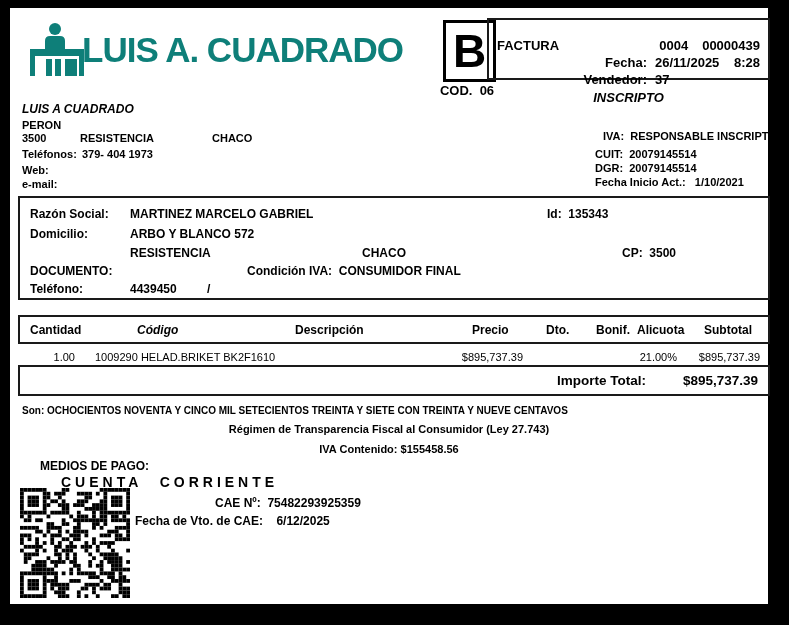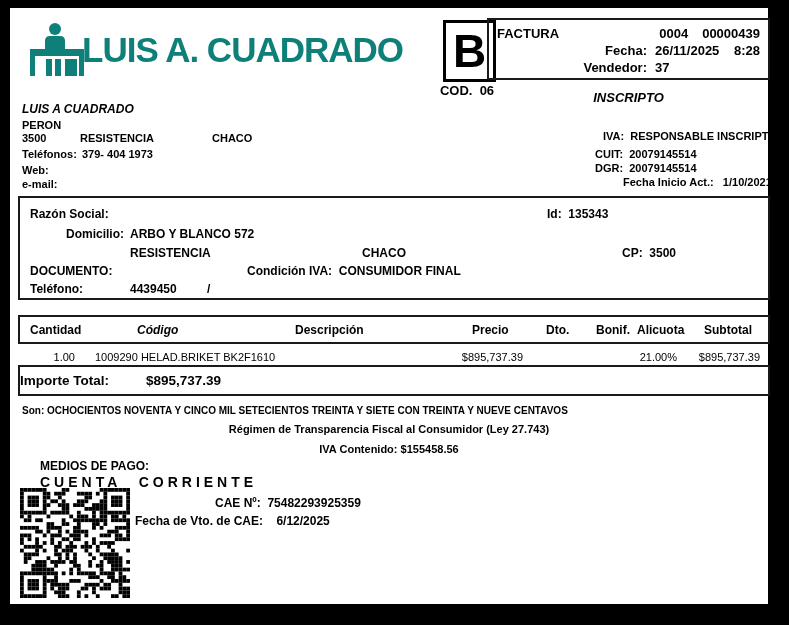--- a/index.html
+++ b/index.html
@@ -15,45 +15,45 @@
   .abs{position:absolute;}
   .teal{color:var(--teal);}
   
   .logo-text{font-size:35px;font-weight:bold;letter-spacing:-1px;white-space:nowrap;}
   .letter-box{
     width:47px;height:56px;border:3px solid #000;
     display:flex;align-items:center;justify-content:center;
     font-size:46px;font-weight:bold;line-height:1;
   }
   .cod-line{font-size:13px;font-weight:bold;white-space:nowrap;}
-  .fact-box{border:2px solid #1a1a1a;padding:5px 8px 4px 8px;box-sizing:border-box;}
+  .fact-box{border:2px solid #1a1a1a;padding:17px 8px 4px 8px;box-sizing:border-box;}
   .fact-line{display:flex;align-items:baseline;font-size:13px;font-weight:bold;line-height:17px;}
   .fact-lbl{width:150px;text-align:right;padding-right:8px;flex:0 0 auto;}
   .fact-val-row{flex:1;display:flex;justify-content:space-between;}
   .original{font-size:13px;font-weight:bold;font-style:italic;text-align:center;}
   
   .info-line{font-size:11px;font-weight:bold;white-space:nowrap;line-height:13px;}
   .company-name{font-size:12px;font-style:italic;}
   
   .cust-box{border:2px solid #1a1a1a;box-sizing:border-box;}
   .cust-txt{font-size:12px;font-weight:bold;white-space:nowrap;line-height:14px;}
   
   .tbl-head-box{border:2px solid #1a1a1a;box-sizing:border-box;}
   .th-txt{font-size:12px;font-weight:bold;white-space:nowrap;top:6px;}
   .cell{font-size:11px;font-weight:normal;white-space:nowrap;}
   .right{text-align:right;}
   .total-box{border:2px solid #1a1a1a;box-sizing:border-box;
-    display:flex;align-items:center;padding-right:10px;}
+    display:flex;align-items:center;justify-content:flex-end;padding-right:10px;}
   .total-lbl{font-size:13.5px;font-weight:bold;}
   .total-val{font-size:13.5px;font-weight:bold;min-width:112px;text-align:right;}
   
   .son-line{font-size:10px;font-weight:bold;white-space:nowrap;}
   .center-line{width:100%;text-align:center;font-size:11px;font-weight:bold;}
   .medios{font-size:12px;font-weight:bold;}
-  .medios-val{font-size:14px;font-weight:bold;letter-spacing:4px;word-spacing:10px;white-space:nowrap;}
+  .medios-val{font-size:14px;font-weight:bold;letter-spacing:4px;word-spacing:10px;white-space:nowrap;margin-left:21px;}
   .cae-line{font-size:12px;font-weight:bold;white-space:nowrap;}
   .sp{display:inline-block;width:14px;}
 </style>
 </head>
 <body>
 
 <div class="page">
 
   <div class="abs" style="left:18px;top:14px;width:58px;height:54px;">
     <svg width="58" height="54" viewBox="0 0 58 54">
@@ -115,32 +115,33 @@
     <span>RESPONSABLE INSCRIPTO</span>
   </div>
   <div class="abs info-line" style="left:585px;top:140px;">
     <span>CUIT:</span>&nbsp;
     <span>20079145514</span>
   </div>
   <div class="abs info-line" style="left:585px;top:154px;">
     <span>DGR:</span>&nbsp;
     <span>20079145514</span>
   </div>
-  <div class="abs info-line" style="left:585px;top:168px;margin-left:28px;">
+  <div class="abs info-line" style="left:585px;top:168px;">
     <span>Fecha Inicio Act.:</span>&nbsp;&nbsp;
     <span>1/10/2021</span>
   </div>
 
   <div class="abs cust-box" style="left:8px;top:188px;width:752px;height:104px;">
     <div class="abs cust-txt" style="left:10px;top:9px;">Razón Social:</div>
+    <div class="abs cust-txt" style="left:110px;top:9px;">MARTINEZ MARCELO GABRIEL</div>
     <div class="abs cust-txt" style="left:527px;top:9px;">
       <span>Id:</span>&nbsp;
       <span>135343</span>
     </div>
-    <div class="abs cust-txt" style="left:10px;top:29px;margin-left:36px;">Domicilio:</div>
+    <div class="abs cust-txt" style="left:10px;top:29px;">Domicilio:</div>
     <div class="abs cust-txt" style="left:110px;top:29px;">ARBO Y BLANCO 572</div>
     <div class="abs cust-txt" style="left:110px;top:48px;">RESISTENCIA</div>
     <div class="abs cust-txt" style="left:342px;top:48px;">CHACO</div>
     <div class="abs cust-txt" style="left:602px;top:48px;">
       <span>CP:</span>&nbsp;
       <span>3500</span>
     </div>
     <div class="abs cust-txt" style="left:10px;top:66px;">DOCUMENTO:</div>
     <div class="abs cust-txt" style="left:227px;top:66px;">
       <span>Condición IVA:</span>&nbsp;

